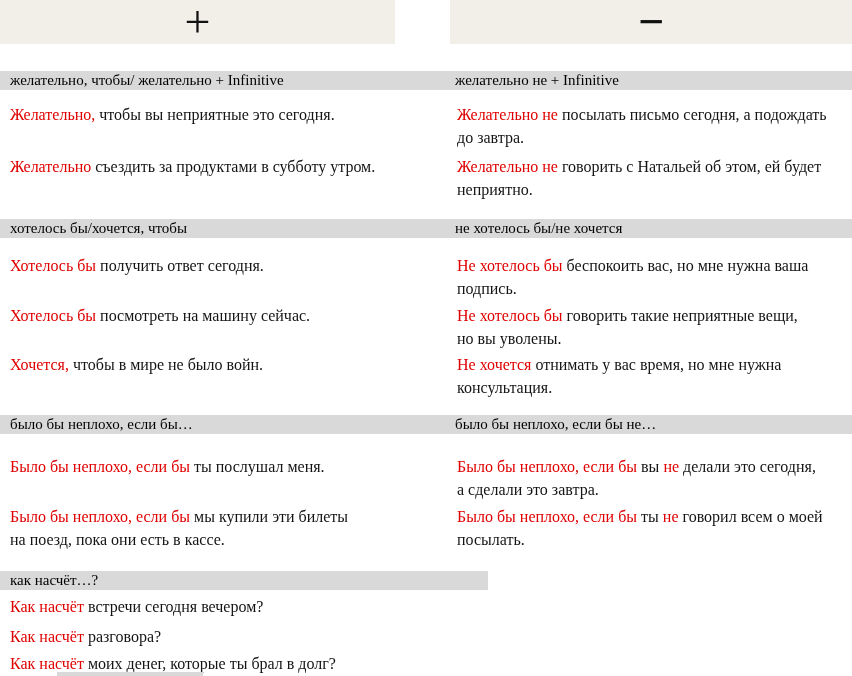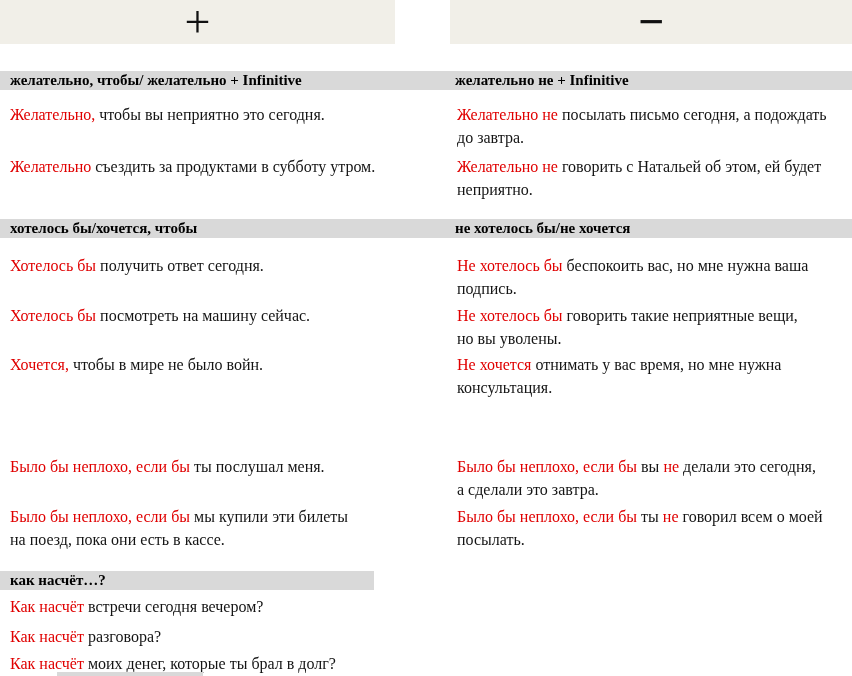--- a/index.html
+++ b/index.html
@@ -12,23 +12,23 @@
     display:flex; align-items:center; justify-content:center;
   }
   .band-left  { left:0;   width:395px; }
   .band-right { left:450px; width:402px; }
   .sym { font-size:46px; line-height:1; color:#111; }
   .sym-minus { font-weight:bold; letter-spacing:0; }
   .bar {
     position:absolute; left:0; width:852px; height:19px;
     background:var(--header-bg,#d9d9d9);
   }
-  .bar-short { width:374px; }
+  .bar-short { width:488px; }
   .bar span {
-    position:absolute; top:0; line-height:19px; font-weight:bold;
+    position:absolute; top:0; line-height:19px; font-weight:normal;
     font-size:15px; color:#000; white-space:pre;
   }
   .hl { left:10px; }
   .hr { left:455px; }
   .line {
     position:absolute; font-size:16px; line-height:18px; color:#141414;
     white-space:pre;
   }
   .red { color:var(--accent-red,#e00000); }
   .strip { position:absolute; background:var(--header-bg,#d9d9d9); }
@@ -43,21 +43,21 @@
   </div>
   <div class="band band-right">
     <span class="sym sym-minus">−</span>
   </div>
 
   <div class="bar" style="top:71px">
     <span class="hl">желательно, чтобы/ желательно + Infinitive</span>
     <span class="hr">желательно не + Infinitive</span>
   </div>
 
-  <div class="line" style="left:10px;top:106px"><span class="red">Желательно,</span><span> чтобы вы неприятно это сегодня.</span></div>
+  <div class="line" style="left:10px;top:106px"><span class="red">Желательно,</span><span> чтобы вы неприятные это сегодня.</span></div>
   <div class="line" style="left:10px;top:158px"><span class="red">Желательно</span><span> съездить за продуктами в субботу утром.</span></div>
 
   <div class="line" style="left:457px;top:106px"><span class="red">Желательно не</span><span> посылать письмо сегодня, а подождать</span></div>
   <div class="line" style="left:457px;top:129px"><span>до завтра.</span></div>
   <div class="line" style="left:457px;top:158px"><span class="red">Желательно не</span><span> говорить с Натальей об этом, ей будет</span></div>
   <div class="line" style="left:457px;top:181px"><span>неприятно.</span></div>
 
   <div class="bar" style="top:219px">
     <span class="hl">хотелось бы/хочется, чтобы</span>
     <span class="hr">не хотелось бы/не хочется</span>
@@ -67,20 +67,24 @@
   <div class="line" style="left:10px;top:356px"><span class="red">Хочется,</span><span> чтобы в мире не было войн.</span></div>
   <div class="line" style="left:10px;top:307px"><span class="red">Хотелось бы</span><span> посмотреть на машину сейчас.</span></div>
 
   <div class="line" style="left:457px;top:257px"><span class="red">Не хотелось бы</span><span> беспокоить вас, но мне нужна ваша</span></div>
   <div class="line" style="left:457px;top:280px"><span>подпись.</span></div>
   <div class="line" style="left:457px;top:307px"><span class="red">Не хотелось бы</span><span> говорить такие неприятные вещи,</span></div>
   <div class="line" style="left:457px;top:330px"><span>но вы уволены.</span></div>
   <div class="line" style="left:457px;top:356px"><span class="red">Не хочется</span><span> отнимать у вас время, но мне нужна</span></div>
   <div class="line" style="left:457px;top:379px"><span>консультация.</span></div>
 
+  <div class="bar" style="top:415px">
+    <span class="hl">было бы неплохо, если бы…</span>
+    <span class="hr">было бы неплохо, если бы не…</span>
+  </div>
 
   <div class="line" style="left:10px;top:458px"><span class="red">Было бы неплохо, если бы</span><span> ты послушал меня.</span></div>
   <div class="line" style="left:10px;top:508px"><span class="red">Было бы неплохо, если бы</span><span> мы купили эти билеты</span></div>
   <div class="line" style="left:10px;top:531px"><span>на поезд, пока они есть в кассе.</span></div>
 
   <div class="line" style="left:457px;top:458px"><span class="red">Было бы неплохо, если бы</span><span> вы </span><span class="red">не</span><span> делали это сегодня,</span></div>
   <div class="line" style="left:457px;top:508px"><span class="red">Было бы неплохо, если бы</span><span> ты </span><span class="red">не</span><span> говорил всем о моей</span></div>
   <div class="line" style="left:457px;top:481px"><span>а сделали это завтра.</span></div>
   <div class="line" style="left:457px;top:531px"><span>посылать.</span></div>
 

